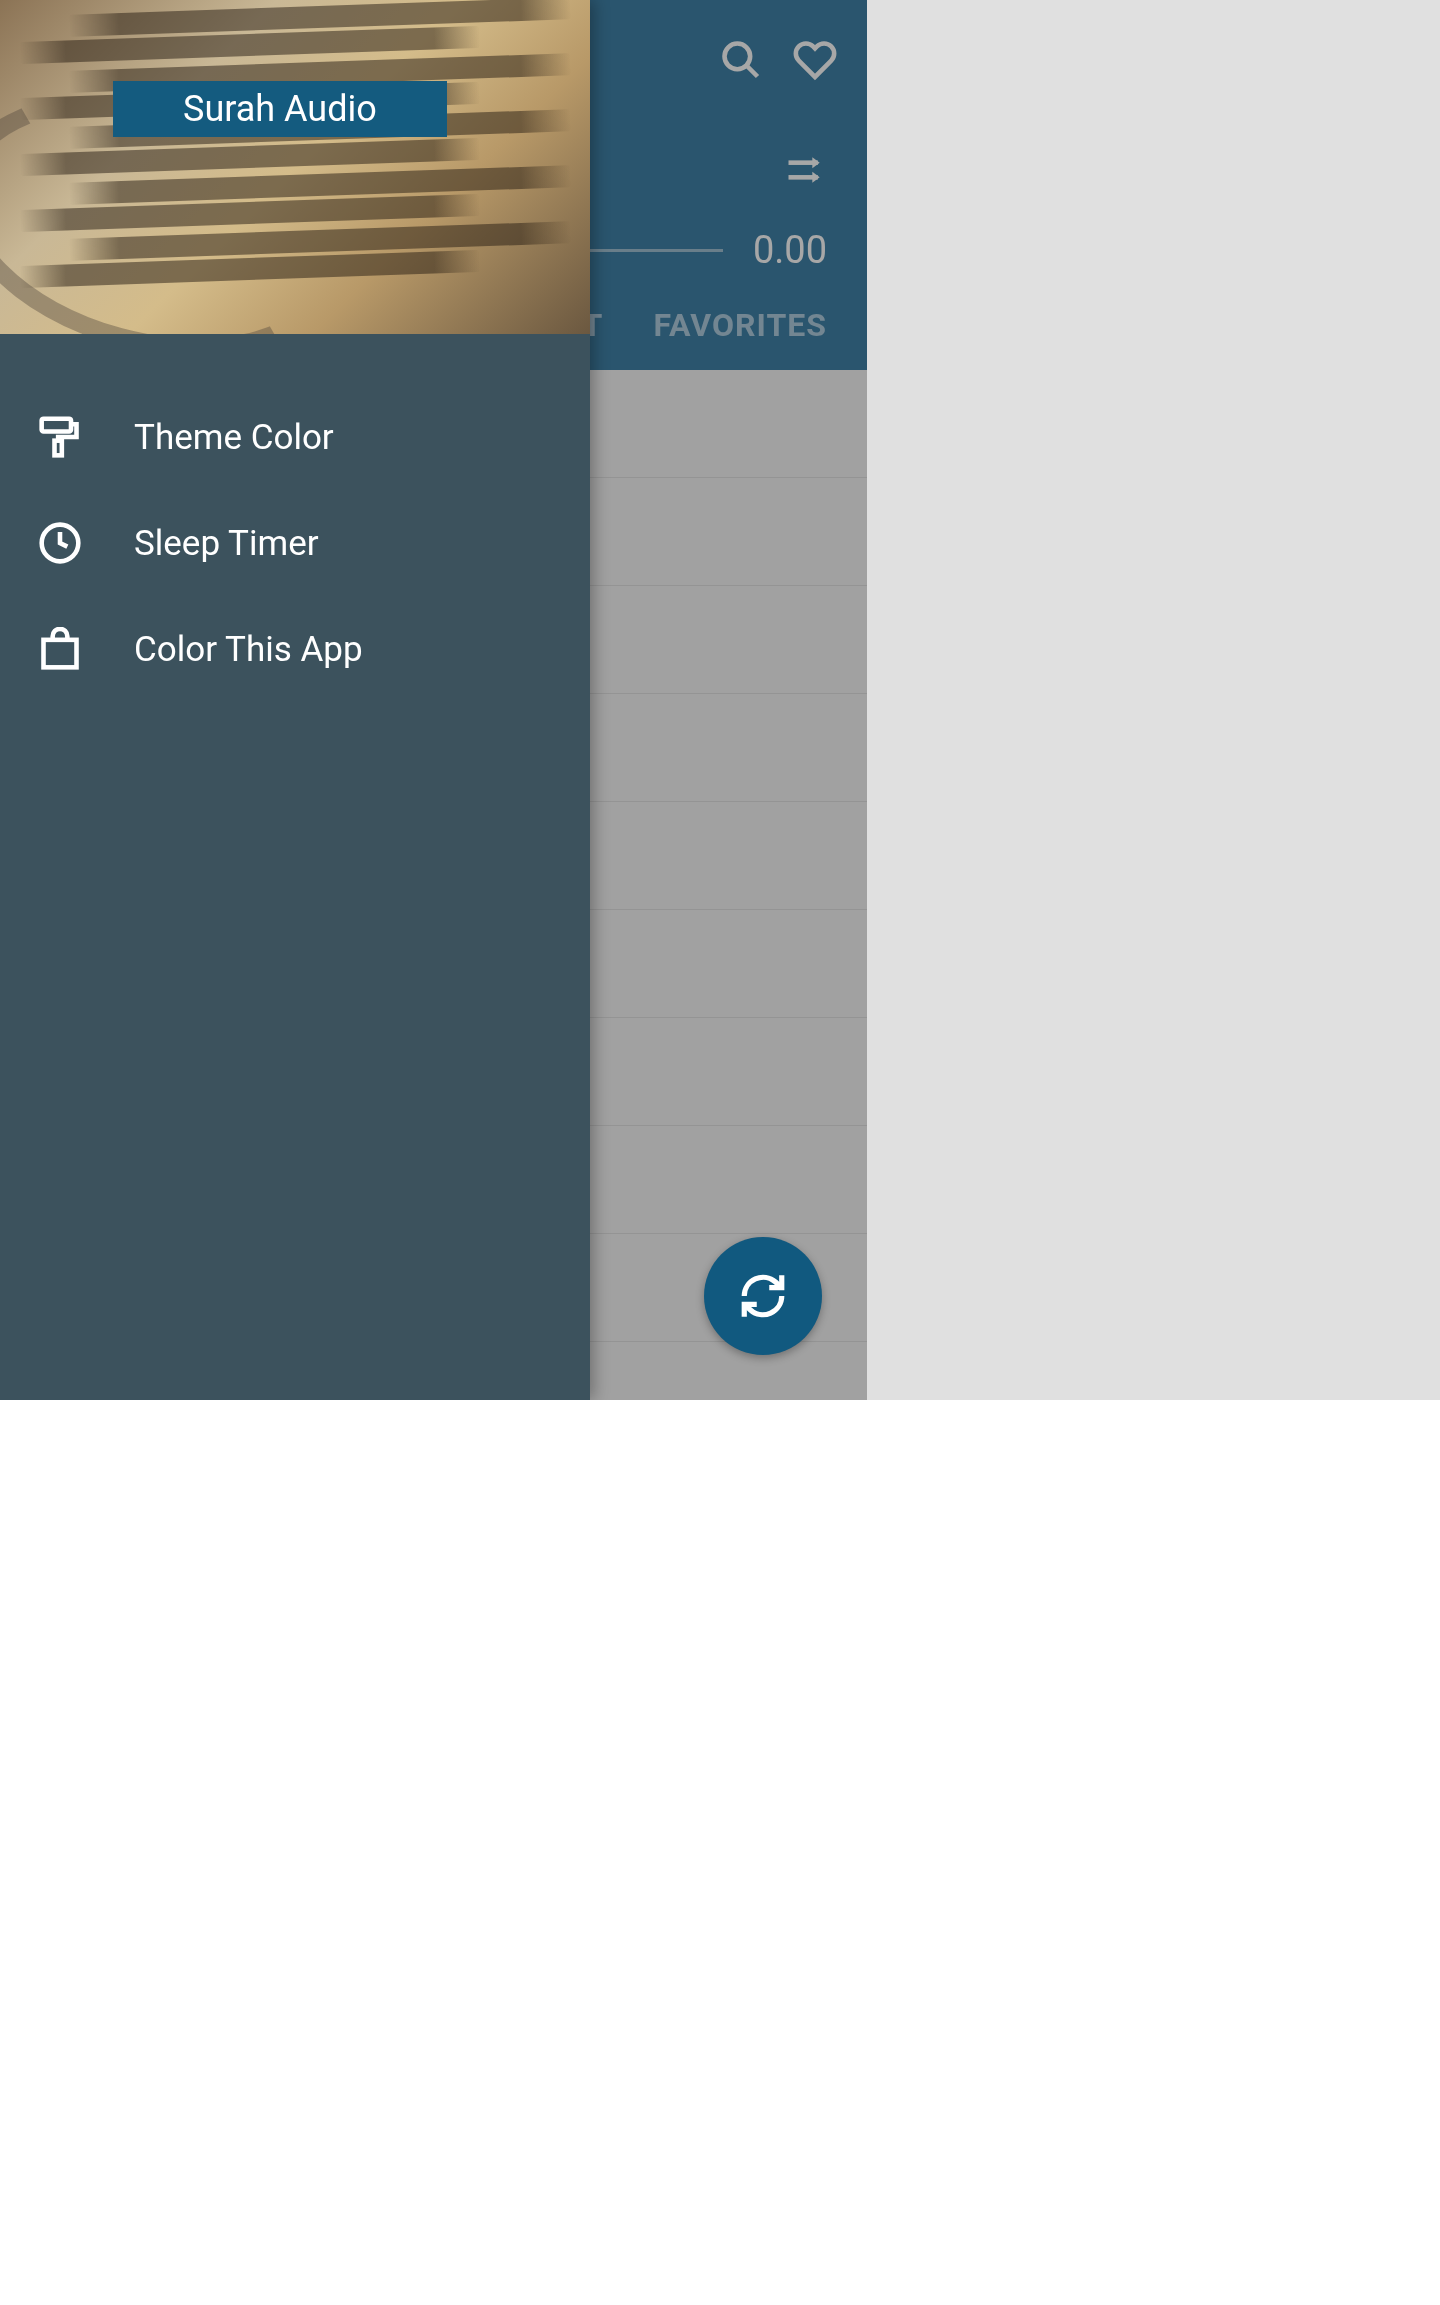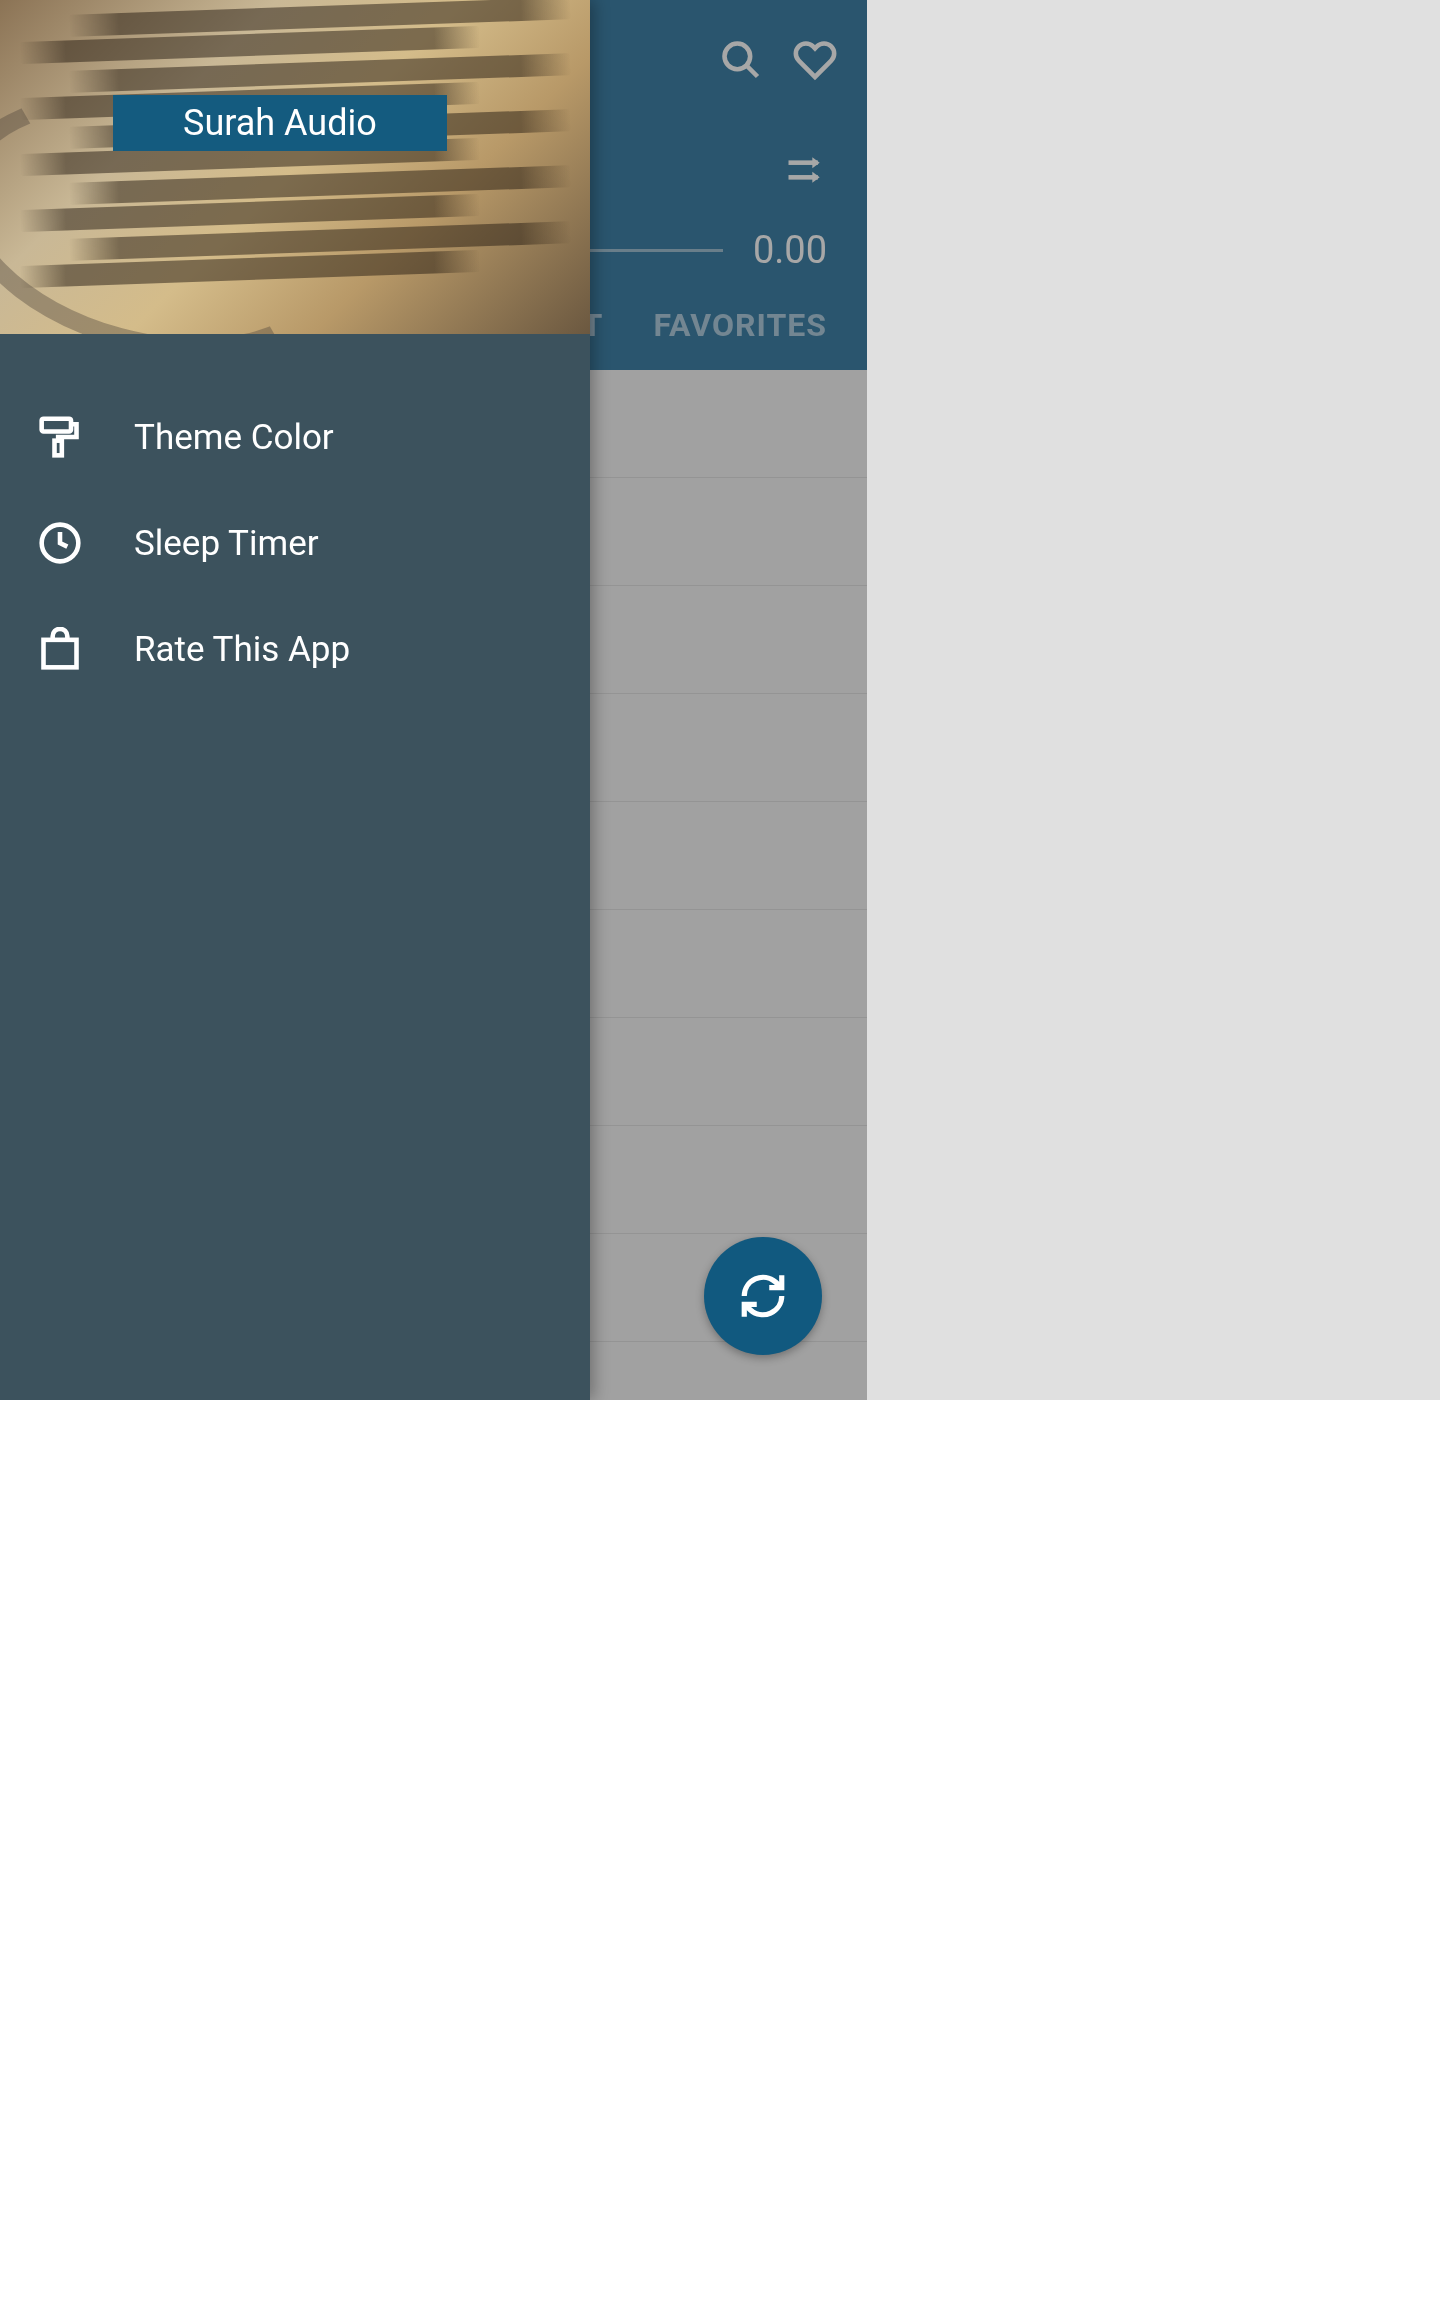--- a/index.html
+++ b/index.html
@@ -172,21 +172,21 @@
       margin-left: auto;
     }
     
     .quran-line:nth-child(even) {
       width: 78%;
     }
     
     .app-title-box {
       position: absolute;
       left: 113px;
-      top: 95px;
+      top: 81px;
       background: #145b7f;
       padding: 7px 70px;
       color: #fff;
       font-size: 36px;
       font-weight: 400;
     }
     
     .chain {
       position: absolute;
       top: 100px;
@@ -351,21 +351,21 @@
         <div class="menu-label">Sleep Timer</div>
       </div>
 
       <div class="menu-item">
         <div class="menu-icon">
           <svg viewBox="0 0 24 24">
               <rect x="3" y="7" width="18" height="15"></rect>
               <path d="M8 7V5a4 4 0 0 1 8 0v2"></path>
             </svg>
         </div>
-        <div class="menu-label">Rate This App</div>
+        <div class="menu-label">Color This App</div>
       </div>
 
 
     </div>
   </div>
 
 </div>
 
 <div class="page-rest"></div>
 

